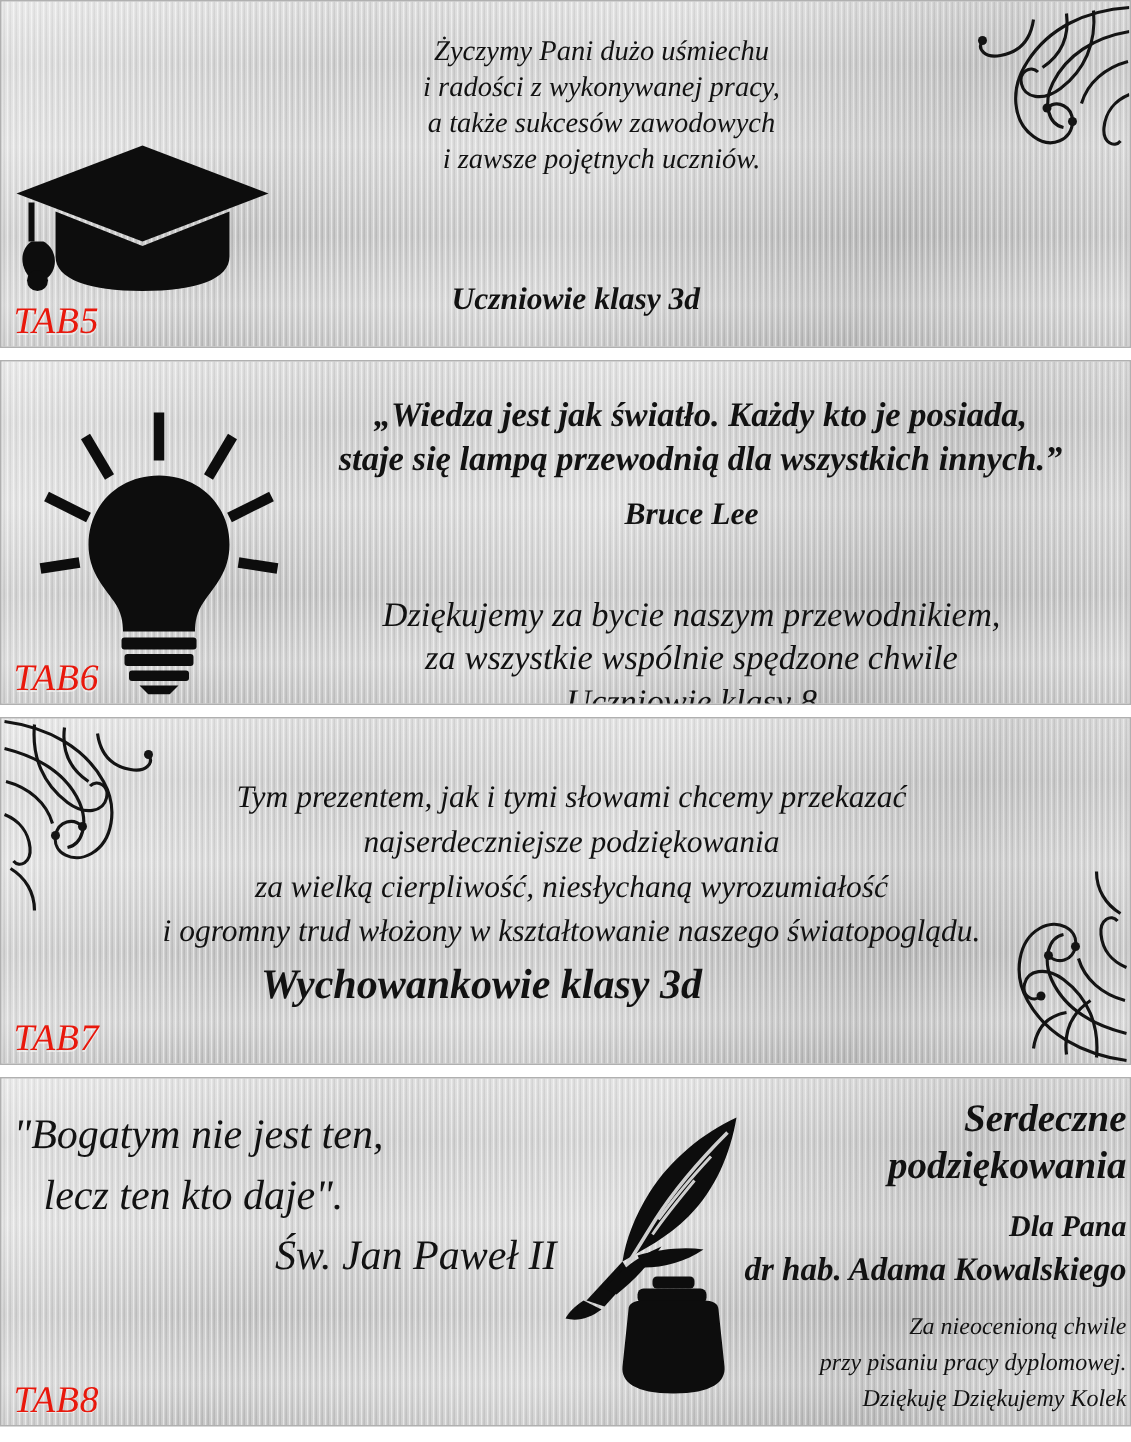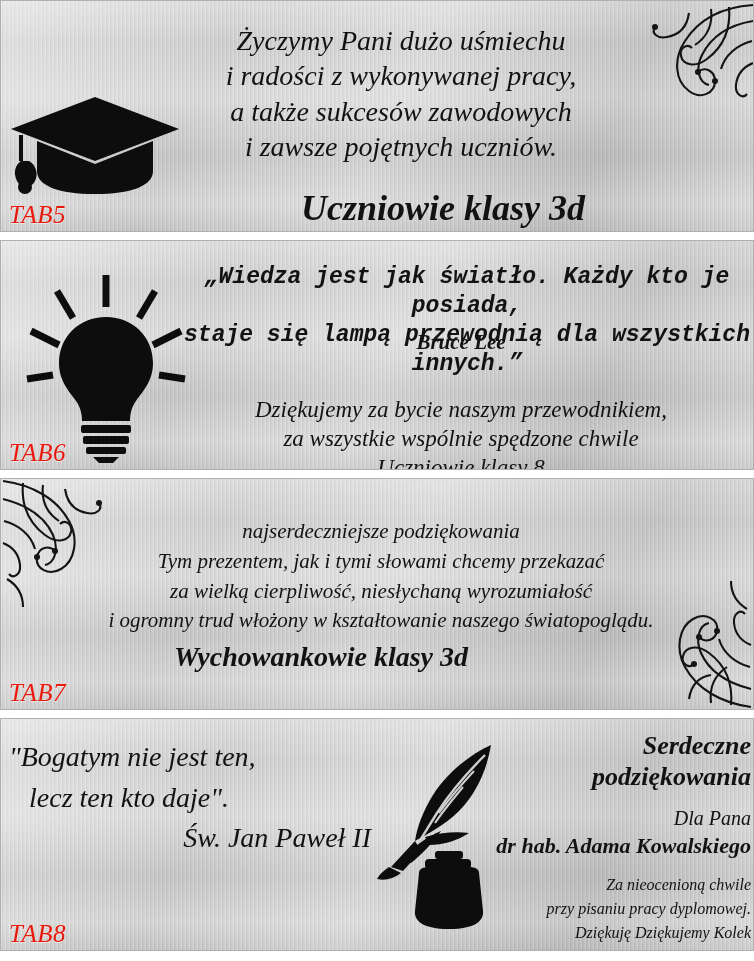--- a/index.html
+++ b/index.html
@@ -79,29 +79,29 @@
     line-height: 1.26;
   }
 
   
   .p1-text {
     position: absolute;
     left: 170px;
     top: 22px;
     width: 460px;
     text-align: center;
-    font-size: 28px;
+    font-size: 19px;
   }
   .p1-sign {
     position: absolute;
     left: 300px;
     top: 185px;
     width: 420px;
     text-align: left;
-    font-size: 36px;
+    font-size: 21px;
     font-weight: bold;
   }
   .cap-icon {
     position: absolute;
     left: 6px;
     top: 90px;
     width: 175px;
     height: 110px;
     z-index: 25;
   }
@@ -124,21 +124,20 @@
     z-index: 25;
   }
   .p2-quote {
     position: absolute;
     left: 180px;
     top: 22px;
     width: 572px;
     text-align: center;
     font-size: 23px;
     font-weight: bold;
-    font-family: Liberation Mono, monospace;
   }
   .p2-author {
     position: absolute;
     left: 180px;
     top: 88px;
     width: 560px;
     text-align: center;
     font-size: 21px;
     font-weight: bold;
   }
@@ -217,21 +216,21 @@
     text-align: right;
   }
   .p4-title {
     font-size: 26px;
     font-weight: bold;
     line-height: 1.18;
   }
   .p4-sub1 {
     margin-top: 14px;
     font-size: 20px;
-    font-weight: normal;
+    font-weight: bold;
   }
   .p4-sub2 {
     font-size: 22px;
     font-weight: bold;
   }
   .p4-foot {
     margin-top: 14px;
     font-size: 16px;
     line-height: 1.5;
   }
@@ -347,22 +346,22 @@
           <path d="M148,66 C138,62 132,54 131,44 C130,34 138,30 142,35"></path>
           <path d="M86,120 C88,106 96,98 108,96"></path>
           <path d="M144,30 C134,24 128,14 128,2"></path>
         </g>
         <circle cx="96" cy="58" r="3" fill="#141414"></circle>
         <circle cx="114" cy="52" r="3" fill="#141414"></circle>
         <circle cx="91" cy="85" r="3" fill="#141414"></circle>
       </svg>
 
       <div class="txt p3-body">
+        <div>Tym prezentem, jak i tymi słowami chcemy przekazać</div>
         <div>najserdeczniejsze podziękowania</div>
-        <div>Tym prezentem, jak i tymi słowami chcemy przekazać</div>
         <div>za wielką cierpliwość, niesłychaną wyrozumiałość</div>
         <div>i ogromny trud włożony w kształtowanie naszego światopoglądu.</div>
       </div>
 
       <div class="txt p3-sign">Wychowankowie klasy 3d</div>
 
       <div class="tab-label">TAB7</div>
     </div>
   </div>
 

